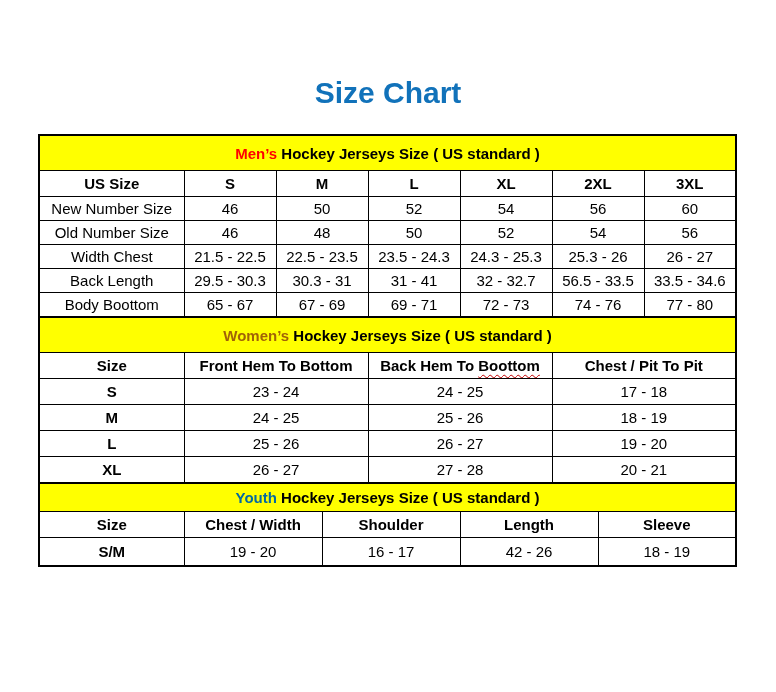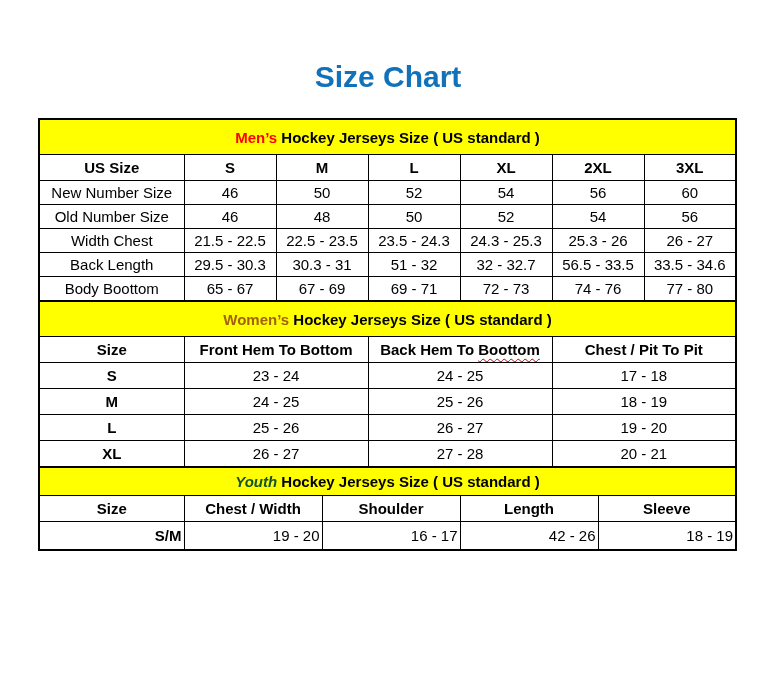--- a/index.html
+++ b/index.html
@@ -12,21 +12,21 @@
   body {
     width: 776px;
     height: 692px;
     overflow: hidden;
   }
   h1[data-name="page-title"] {
     text-align: center;
     font-size: 30px;
     line-height: 34px;
     font-weight: bold;
-    margin: 60px 0 24px 0;
+    margin: 76px 0 24px 0;
   }
   .tables {
     margin-left: 38px;
     width: 698px;
   }
   table.tbl {
     border-collapse: collapse;
     table-layout: fixed;
     width: 697px;
     border: 2px solid #000;
@@ -47,21 +47,21 @@
   .band-cell {
     height: 34px;
     font-size: 17px;
     font-weight: bold;
   }
   .tbl-youth .band-cell { height: 27px; }
   .header-row th { height: 25px; font-weight: bold; margin-top: 28px; }
   .data-row td { font-weight: normal; }
   .tbl-men  .data-row td { height: 23px; }
   .tbl-women .data-row td { height: 25px; }
-  .tbl-youth .data-row td { height: 27px; text-align: right; }
+  .tbl-youth .data-row td { height: 27px; }
   .bold-labels .data-row td:first-child { font-weight: bold; }
   .w-label { width: 145px; }
   .w-men   { width: 92px; }
   .w-women { width: 184px; }
   .w-youth { width: 138px; }
   .wavy {
     text-decoration: underline;
     text-decoration-style: wavy;
     text-decoration-color: #c00000;
     text-decoration-thickness: 1px;
@@ -126,21 +126,21 @@
           <td data-name="size-value">22.5 - 23.5</td>
           <td data-name="size-value">23.5 - 24.3</td>
           <td data-name="size-value">24.3 - 25.3</td>
           <td data-name="size-value">25.3 - 26</td>
           <td data-name="size-value">26 - 27</td>
         </tr>
         <tr class="data-row" data-name="men-data-row">
           <td data-name="row-label">Back Length</td>
           <td data-name="size-value">29.5 - 30.3</td>
           <td data-name="size-value">30.3 - 31</td>
-          <td data-name="size-value">51 - 32</td>
+          <td data-name="size-value">31 - 41</td>
           <td data-name="size-value">32 - 32.7</td>
           <td data-name="size-value">56.5 - 33.5</td>
           <td data-name="size-value">33.5 - 34.6</td>
         </tr>
         <tr class="data-row" data-name="men-data-row">
           <td data-name="row-label">Body Boottom</td>
           <td data-name="size-value">65 - 67</td>
           <td data-name="size-value">67 - 69</td>
           <td data-name="size-value">69 - 71</td>
           <td data-name="size-value">72 - 73</td>
@@ -202,21 +202,21 @@
     <colgroup>
       <col class="w-label">
       <col class="w-youth">
         <col class="w-youth">
         <col class="w-youth">
         <col class="w-youth">
     </colgroup>
     <thead>
       <tr class="band-row" data-name="youth-section-band">
         <td class="band-cell" colspan="5" data-name="youth-section-band-cell" style="background: rgb(255, 255, 0);">
-          <span class="band-accent" data-name="youth-band-accent-label" style="color: #14532d; font-style: italic;">Youth</span><span data-name="youth-band-label"> Hockey Jerseys Size ( US standard )</span>
+          <span class="band-accent" data-name="youth-band-accent-label" style="color: #0369a1;">Youth</span><span data-name="youth-band-label"> Hockey Jerseys Size ( US standard )</span>
         </td>
       </tr>
     </thead>
     <tbody>
         <tr class="header-row" data-name="youth-header-row">
           <th data-name="column-header">Size</th>
           <th data-name="column-header">Chest / Width</th>
           <th data-name="column-header">Shoulder</th>
           <th data-name="column-header">Length</th>
           <th data-name="column-header">Sleeve</th>

